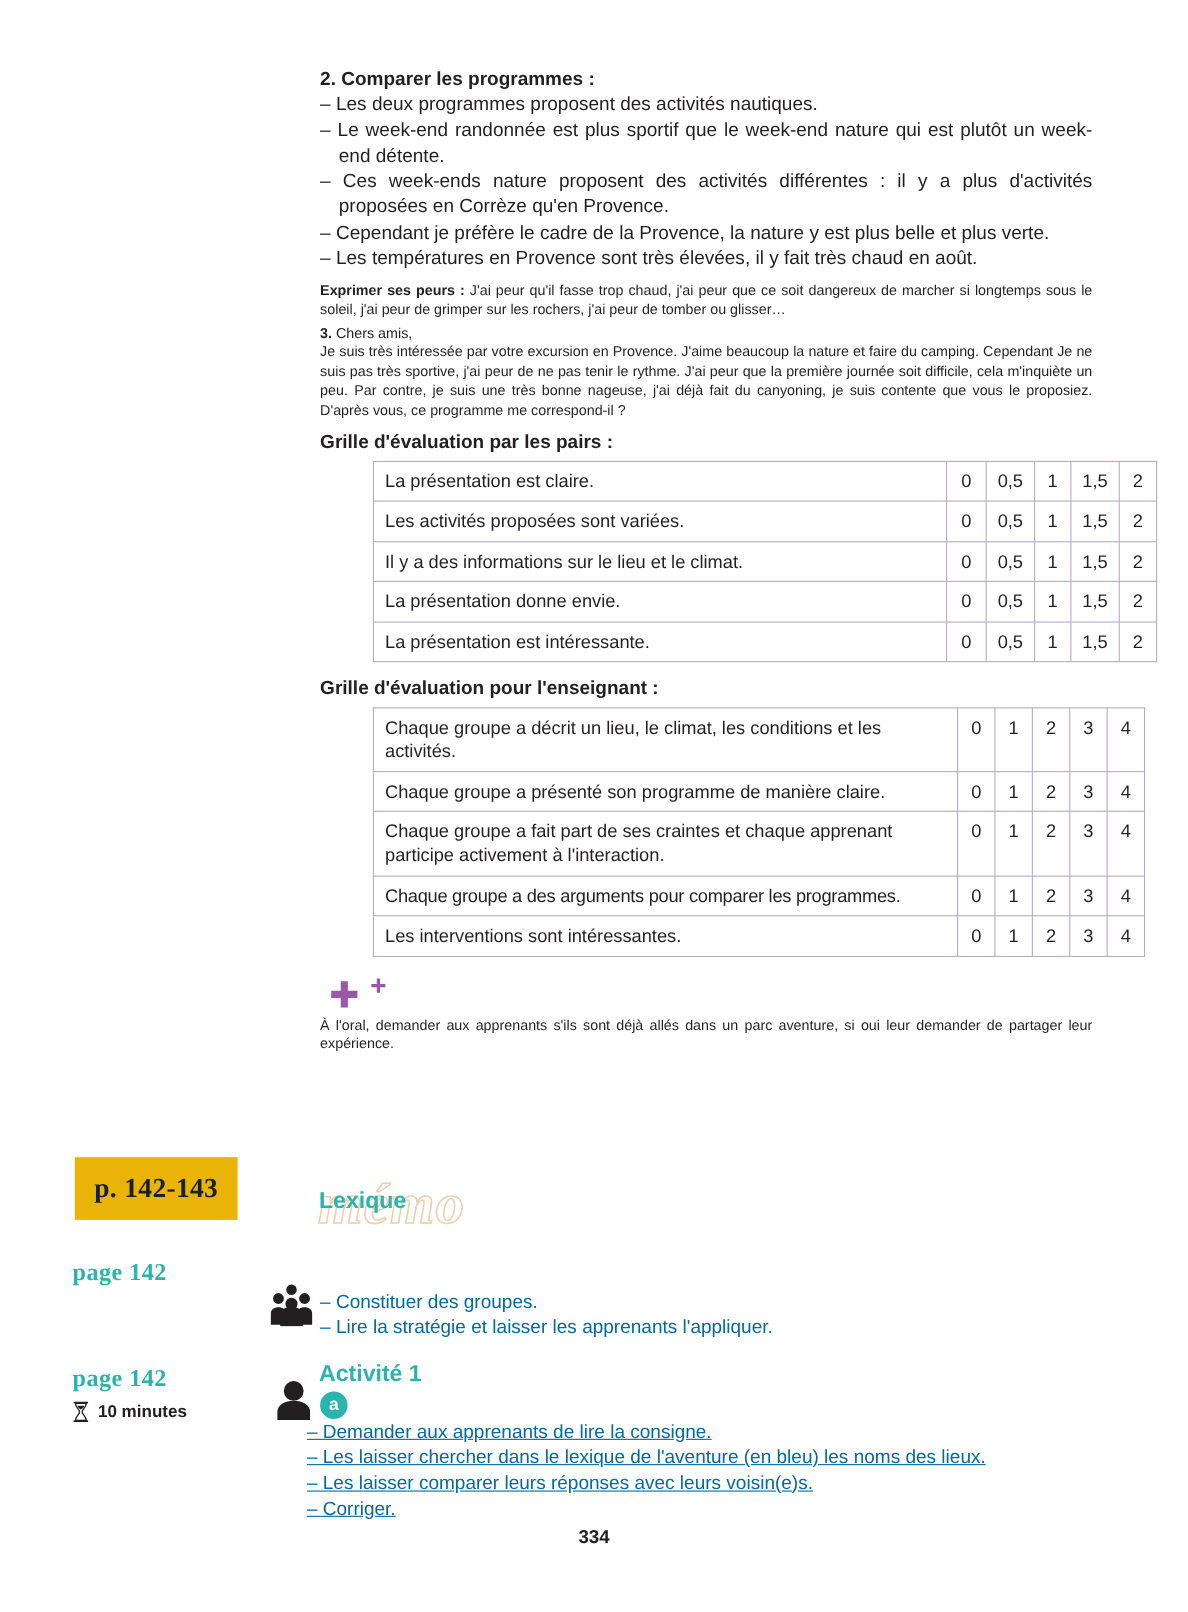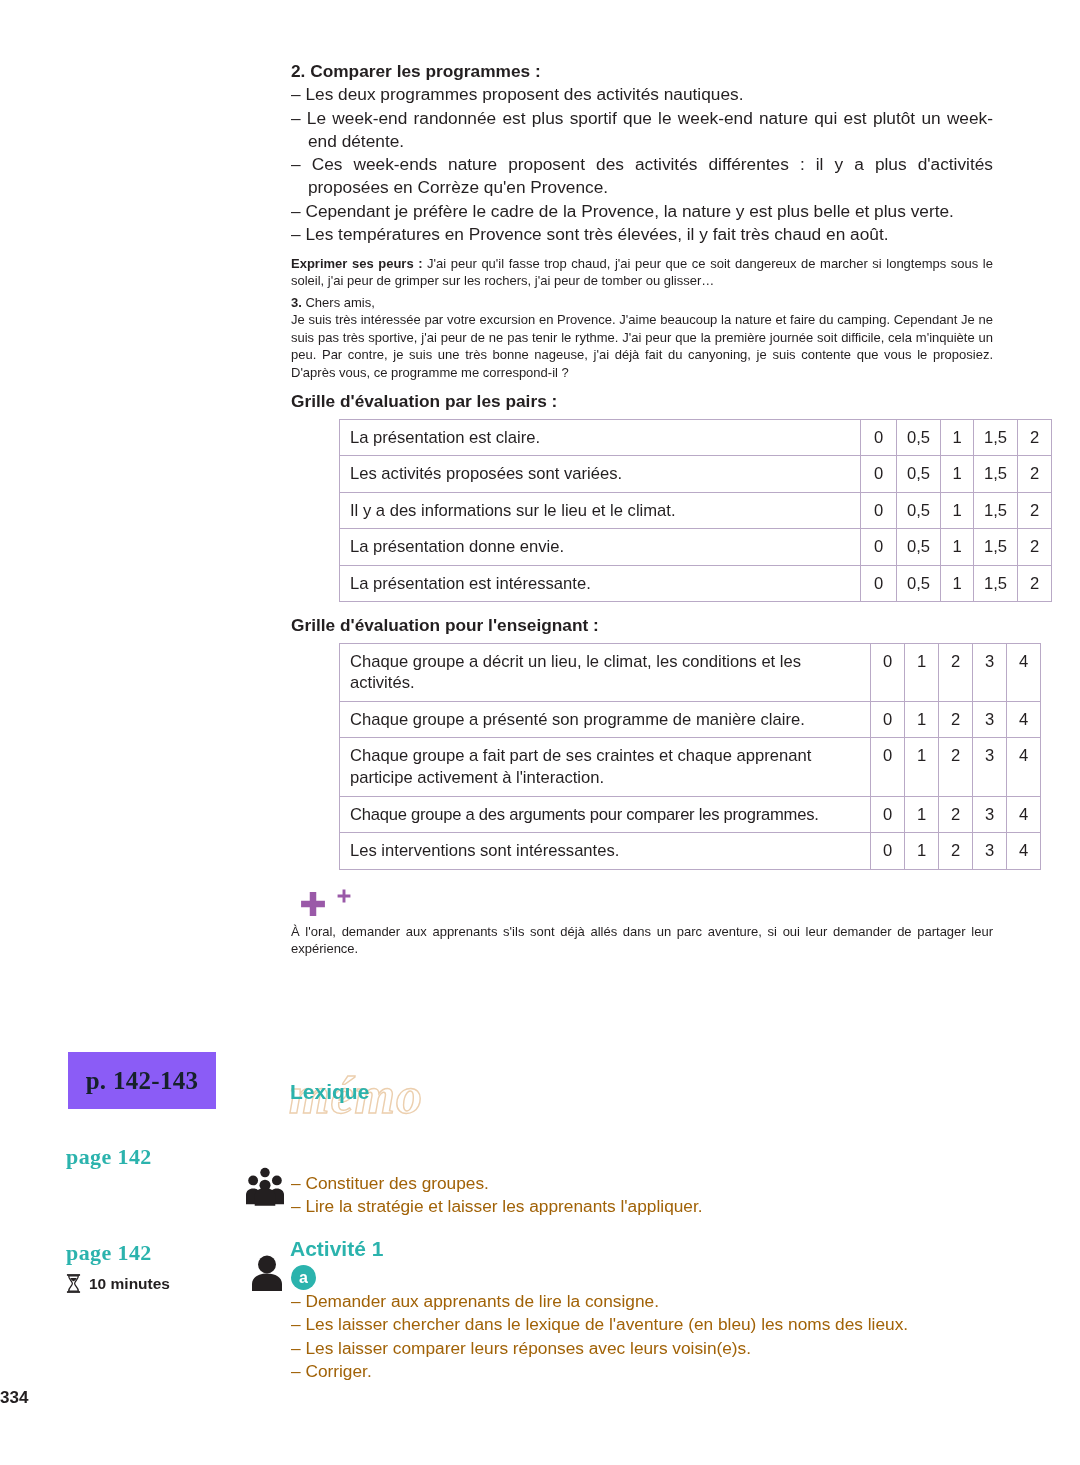--- a/index.html
+++ b/index.html
@@ -121,21 +121,21 @@
     color: #9a59a8;
   }
 
   
   .marker-box {
     position: absolute;
     left: 68px;
     top: 1052px;
     width: 148px;
     height: 57px;
-    background: #8b5cf6;
+    background: #eab308;
   }
   .marker-box span {
     display: block;
     font-family: "Liberation Serif", serif;
     font-weight: bold;
     font-size: 25px;
     color: #16212b;
     text-align: center;
     line-height: 57px;
     letter-spacing: 0.3px;
@@ -183,24 +183,24 @@
     font-weight: bold;
     color: #2bb3ad;
   }
   .sec-head-lex { left: 290px; top: 1080px; }
   .sec-head-act { left: 290px; top: 1237px; }
 
   .bullets {
     position: absolute;
     font-size: 17.3px;
     line-height: 1.345;
-    color: #a16207;
+    color: #0369a1;
   }
   .bullets-lex { left: 291px; top: 1172px; width: 700px; }
-  .bullets-act { left: 291px; top: 1290px; width: 700px; }
+  .bullets-act { left: 279px; top: 1290px; width: 700px; text-decoration: underline; }
 
   .icon-people {
     position: absolute;
     left: 246px;
     top: 1166px;
     width: 38px;
     height: 40px;
   }
   .icon-person {
     position: absolute;
@@ -223,20 +223,21 @@
     text-align: center;
     line-height: 25px;
     font-family: "Liberation Sans", sans-serif;
   }
 
   .folio {
     position: absolute;
     left: 0;
     top: 1388px;
     width: 1080px;
+    text-align: center;
     font-size: 17px;
     font-weight: bold;
     color: #231f20;
   }
 </style>
 </head>
 <body>
 
 <div class="page">
 

